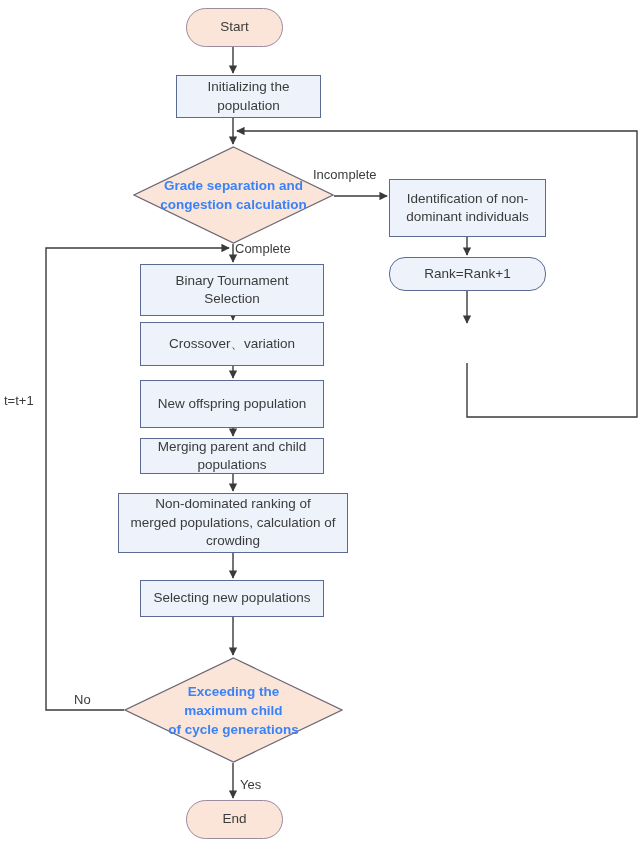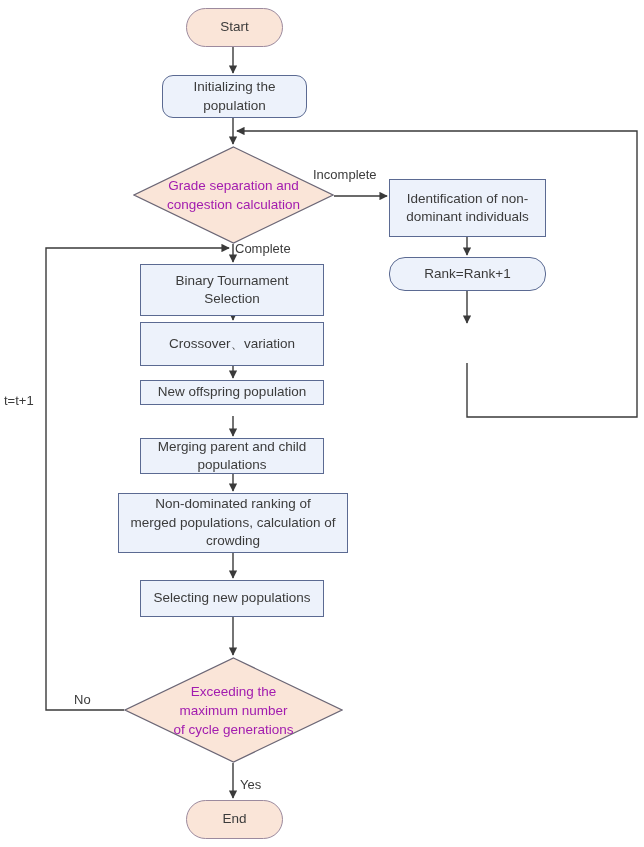--- a/index.html
+++ b/index.html
@@ -62,24 +62,25 @@
   .diamond-text {
     position: absolute;
     left: 0;
     top: 0;
     width: 100%;
     height: 100%;
     display: flex;
     align-items: center;
     justify-content: center;
     text-align: center;
-    color: #a21caf;
+    color: #3b82f6;
     font-size: 13.5px;
     line-height: 19px;
     white-space: pre-line;
+    font-weight: bold;
   }
   .edge-label {
     position: absolute;
     color: #3b3b3b;
     font-size: 13px;
     line-height: 15px;
     white-space: nowrap;
     z-index: 3;
     background: transparent;
   }
@@ -126,21 +127,21 @@
       <path d="M233,617 L233,655" marker-end="url(#arrow)"></path>
 
       <path d="M233,763 L233,798" marker-end="url(#arrow)"></path>
     </g>
   </svg>
 
   <div class="node term" style="left:186px; top:8px; width:97px; height:39px;">
     <span class="label">Start</span>
   </div>
 
-  <div class="node proc" style="left:162px; top:75px; width:145px; height:43px;border-radius:11px;">
+  <div class="node proc" style="left:176px; top:75px; width:145px; height:43px;">
     <span class="label">Initializing the
 population</span>
   </div>
 
   <div class="diamond-wrap" style="left:133px; top:146px; width:201px; height:98px;">
     <svg width="201" height="98" viewBox="0 0 201 98" xmlns="http://www.w3.org/2000/svg">
       <polygon points="100.5,1 200,49 100.5,97 1,49" fill="#fae5d8" stroke="#6b6675" stroke-width="1.2"></polygon>
     </svg>
     <div class="diamond-text">Grade separation and
 congestion calculation</div>
@@ -168,21 +169,21 @@
 
   <div class="node proc" style="left:140px; top:264px; width:184px; height:52px;">
     <span class="label">Binary Tournament
 Selection</span>
   </div>
 
   <div class="node proc" style="left:140px; top:322px; width:184px; height:44px;">
     <span class="label">Crossover、variation</span>
   </div>
 
-  <div class="node proc" style="left:140px; top:380px; width:184px; height:25px;">
+  <div class="node proc" style="left:140px; top:380px; width:184px; height:48px;">
     <span class="label">New offspring population</span>
   </div>
 
   <div class="node proc" style="left:140px; top:438px; width:184px; height:36px;">
     <span class="label">Merging parent and child
 populations</span>
   </div>
 
   <div class="node proc" style="left:118px; top:493px; width:230px; height:60px;">
     <span class="label">Non-dominated ranking of
@@ -192,21 +193,21 @@
 
   <div class="node proc" style="left:140px; top:580px; width:184px; height:37px;">
     <span class="label">Selecting new populations</span>
   </div>
 
   <div class="diamond-wrap" style="left:124px; top:657px; width:219px; height:106px;">
     <svg width="219" height="106" viewBox="0 0 219 106" xmlns="http://www.w3.org/2000/svg">
       <polygon points="109.5,1 218,53 109.5,105 1,53" fill="#fae5d8" stroke="#6b6675" stroke-width="1.2"></polygon>
     </svg>
     <div class="diamond-text">Exceeding the
-maximum number
+maximum child
 of cycle generations</div>
   </div>
 
   <div class="node term" style="left:186px; top:800px; width:97px; height:39px;">
     <span class="label">End</span>
   </div>
 
 </div>
 
 </body></html>

